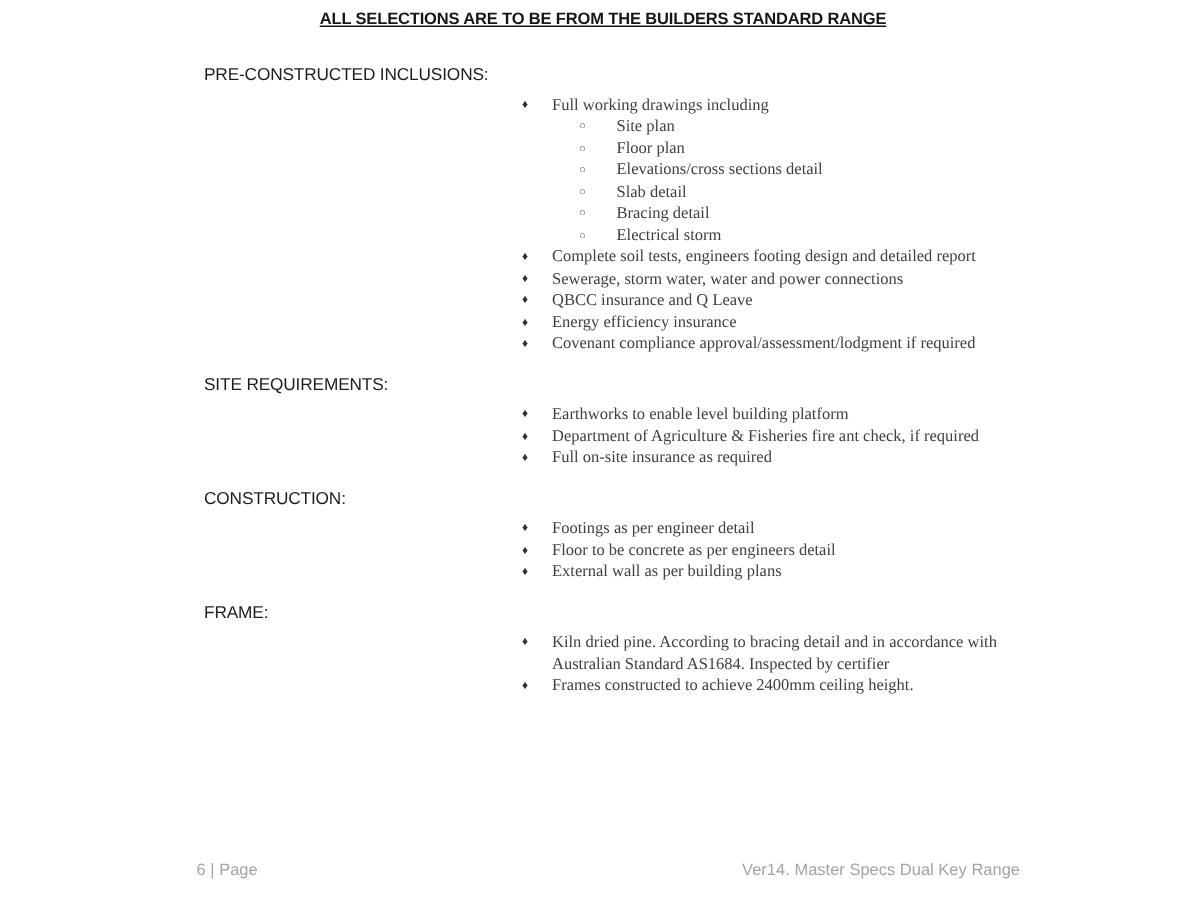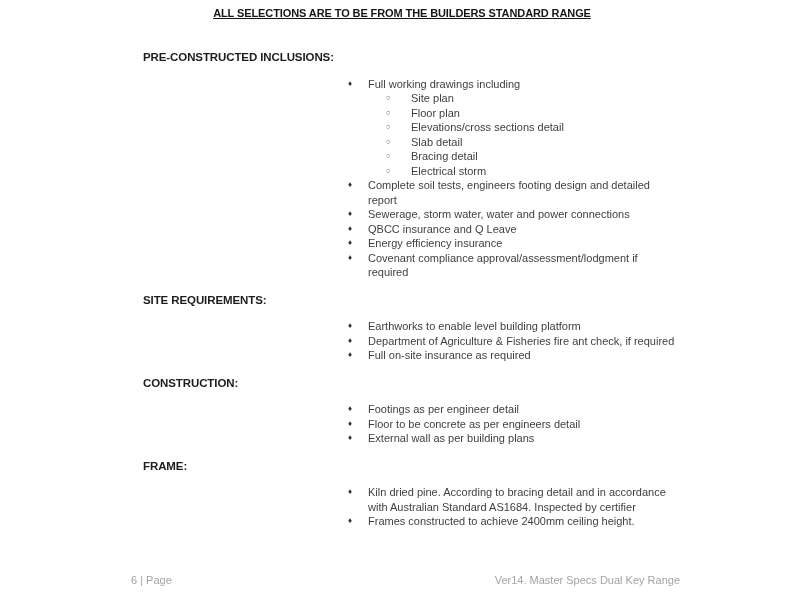--- a/index.html
+++ b/index.html
@@ -26,23 +26,23 @@
   }
   .content {
     position: absolute;
     top: 38px;
     left: 131px;
     width: 560px;
   }
   .section { margin: 0; }
   .section + .section { margin-top: 13px; }
   .section-title {
-    margin: 12px;
+    margin: 5px;
     font-size: 11.5px;
-    font-weight: bold;
+    font-weight: normal;
     letter-spacing: -0.1px;
     line-height: 14.5px;
     color: #1d1d1d;
   }
   .items {
     margin-left: 217px;
     width: 332px;
   }
   .item {
     display: flex;
@@ -51,21 +51,21 @@
     line-height: 14.5px;
     color: #3f3f3f;
   }
   .bullet {
     flex: 0 0 20px;
     width: 20px;
     font-size: 8px;
     line-height: 14.5px;
     color: #2f2f2f;
   }
-  .item-text { width: 310px; }
+  .item-text { width: 310px; font-family: Liberation Serif, serif; }
   .item.sub { margin-left: 38px; }
   .item.sub .bullet {
     flex: 0 0 25px;
     width: 25px;
     font-size: 7.5px;
     line-height: 14.5px;
     color: #4a4a4a;
   }
   .item.sub .item-text { width: 268px; }
   .footer {

